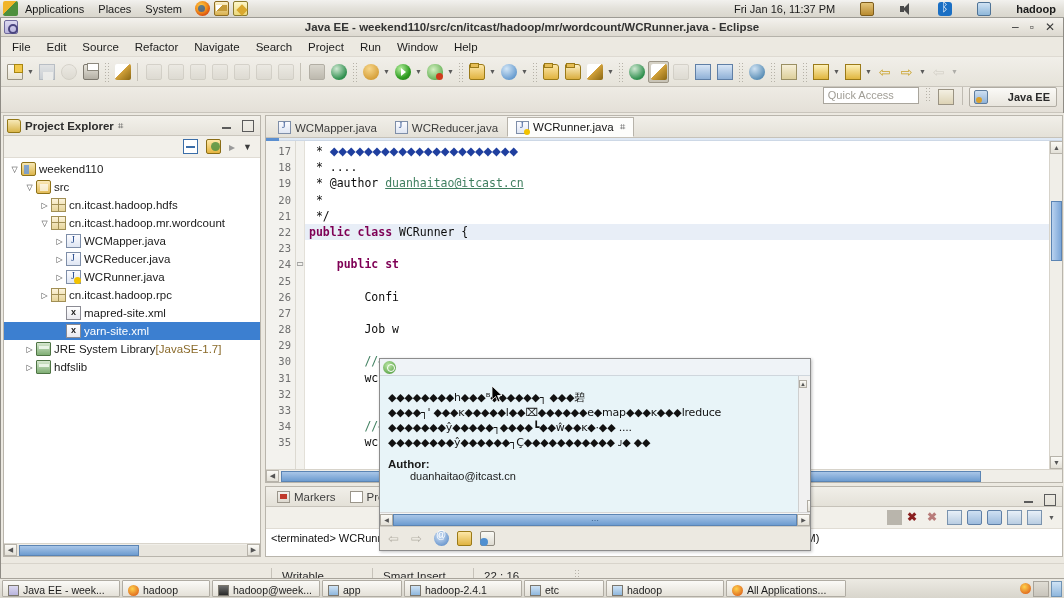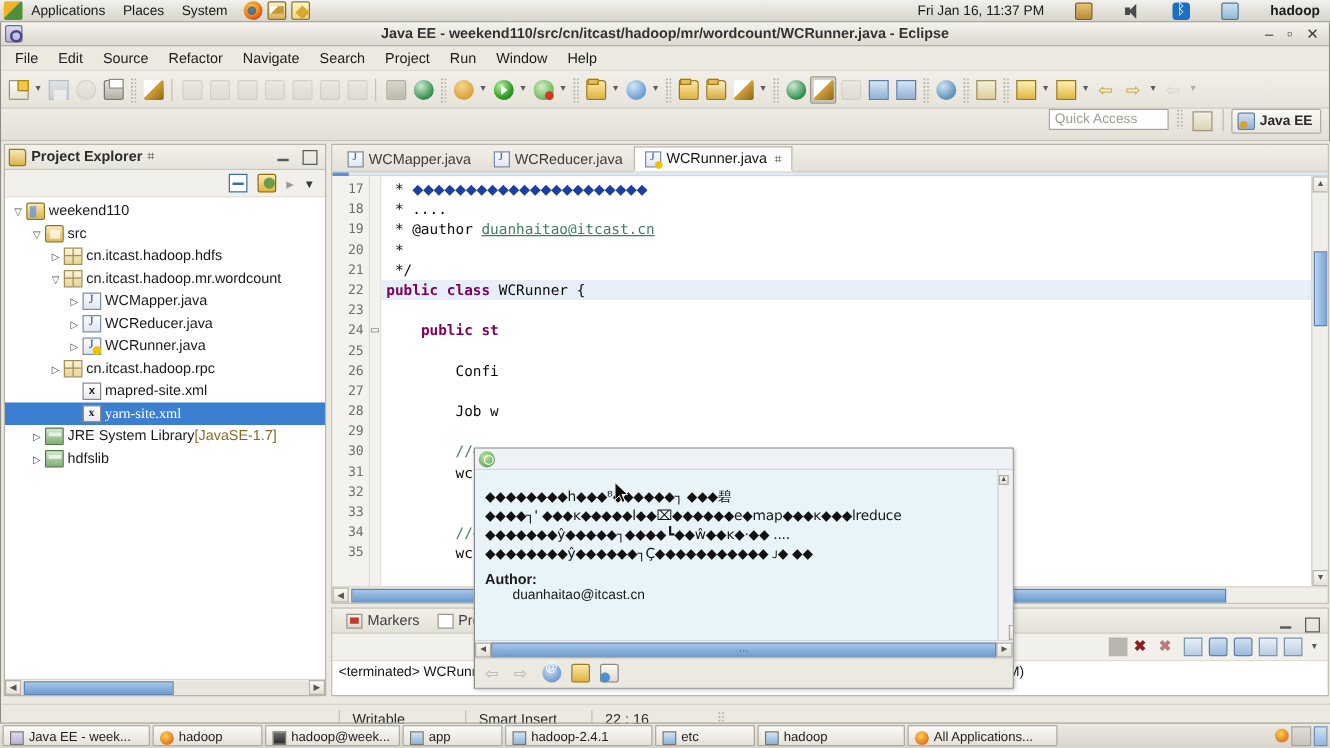--- a/index.html
+++ b/index.html
@@ -118,21 +118,21 @@
     width: 96px; height: 17px; background: #fff; border: 1px solid #a9a59c;
     font-size: 11px; color: #a09d95; padding: 0 4px; line-height: 15px;
   }
   .qa-dots { width: 5px; height: 16px;
     background-image: radial-gradient(#b6b2a8 35%, transparent 36%); background-size: 3px 3px; }
   .persp-btn {
     width: 20px; height: 20px; display:flex;align-items:center;justify-content:center;
   }
   .persp-sep { width:1px; height:18px; background:#bfbbb2; }
   .persp-active {
-    display: flex; align-items: center; gap: 4px;
+    display: flex; align-items: center; gap: 20px;
     height: 20px; padding: 0 6px 0 4px;
     background: linear-gradient(to bottom,#fbfaf7,#e8e5dd);
     border: 1px solid #b0aca3; border-radius: 2px;
     font-size: 11px; font-weight: bold; color: #2a2a2a;
   }
   .persp-ico { width: 14px; height: 14px; background: linear-gradient(to bottom,#cfe0f2,#8fb2d8); border:1px solid #5e7d9f; border-radius:2px; position:relative;}
   .persp-ico:after{content:"";position:absolute;left:1px;top:6px;width:6px;height:6px;border-radius:50%;background:#d9a12f;}
 
   
   .work {
@@ -611,21 +611,21 @@
             <div class="tr" style="padding-left: 34px;">
               <span class="tw">▷</span>
               <span class="tico i-pkg"></span>
               <span>cn.itcast.hadoop.rpc</span>
             </div>
             <div class="tr" style="padding-left: 49px;">
               <span class="tw"></span>
               <span class="tico i-xml"></span>
               <span>mapred-site.xml</span>
             </div>
-            <div class="tr sel" style="padding-left: 49px; font-family: Liberation Serif, serif;">
+            <div class="tr sel" style="padding-left: 49px;">
               <span class="tw"></span>
               <span class="tico i-xml"></span>
               <span>yarn-site.xml</span>
             </div>
             <div class="tr" style="padding-left: 19px;">
               <span class="tw">▷</span>
               <span class="tico i-jre"></span>
               <span>JRE System Library</span>
               <span class="lbl-dim"> [JavaSE-1.7]</span>
             </div>

